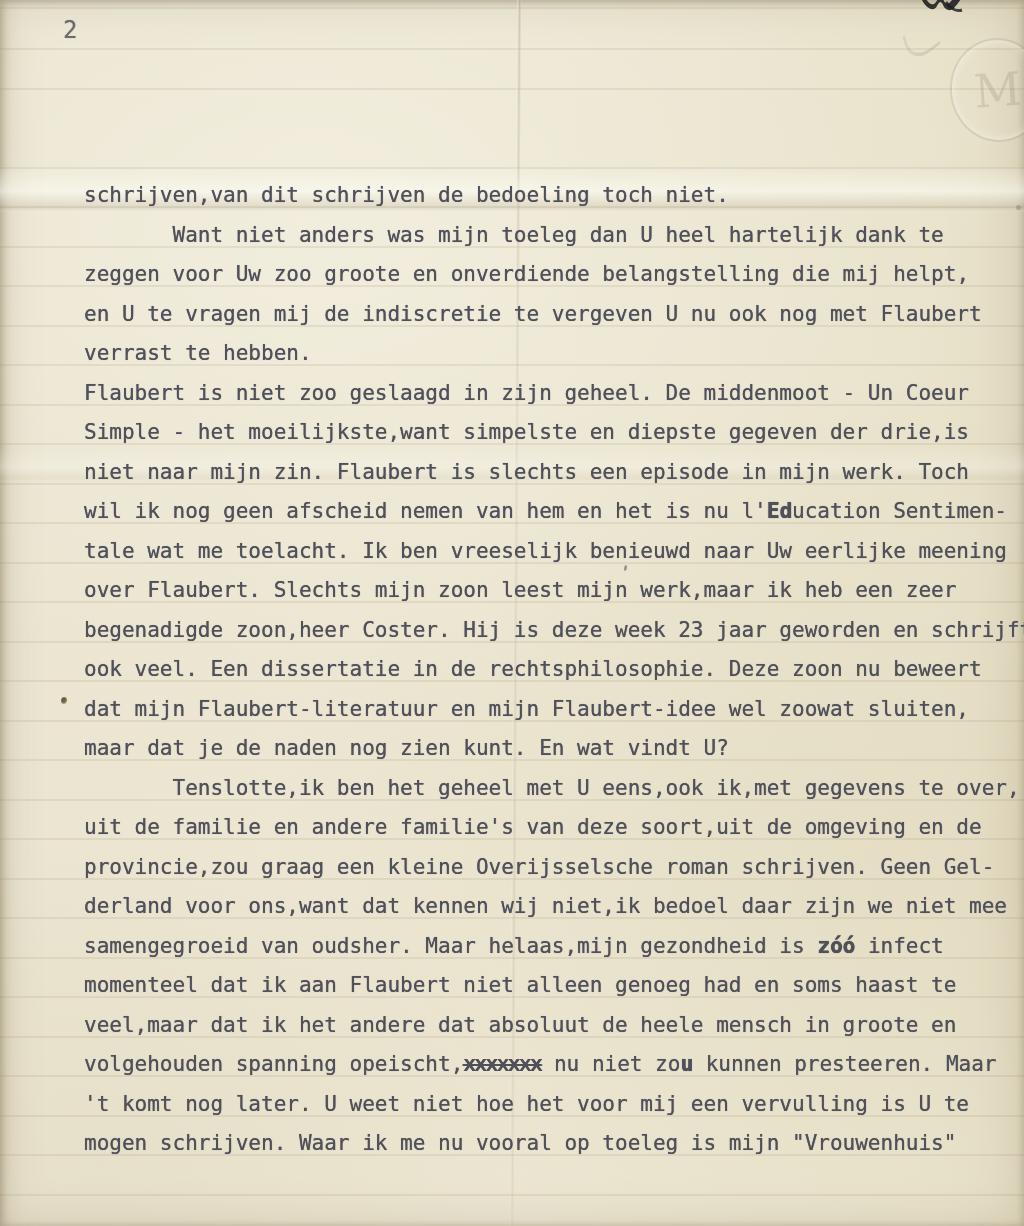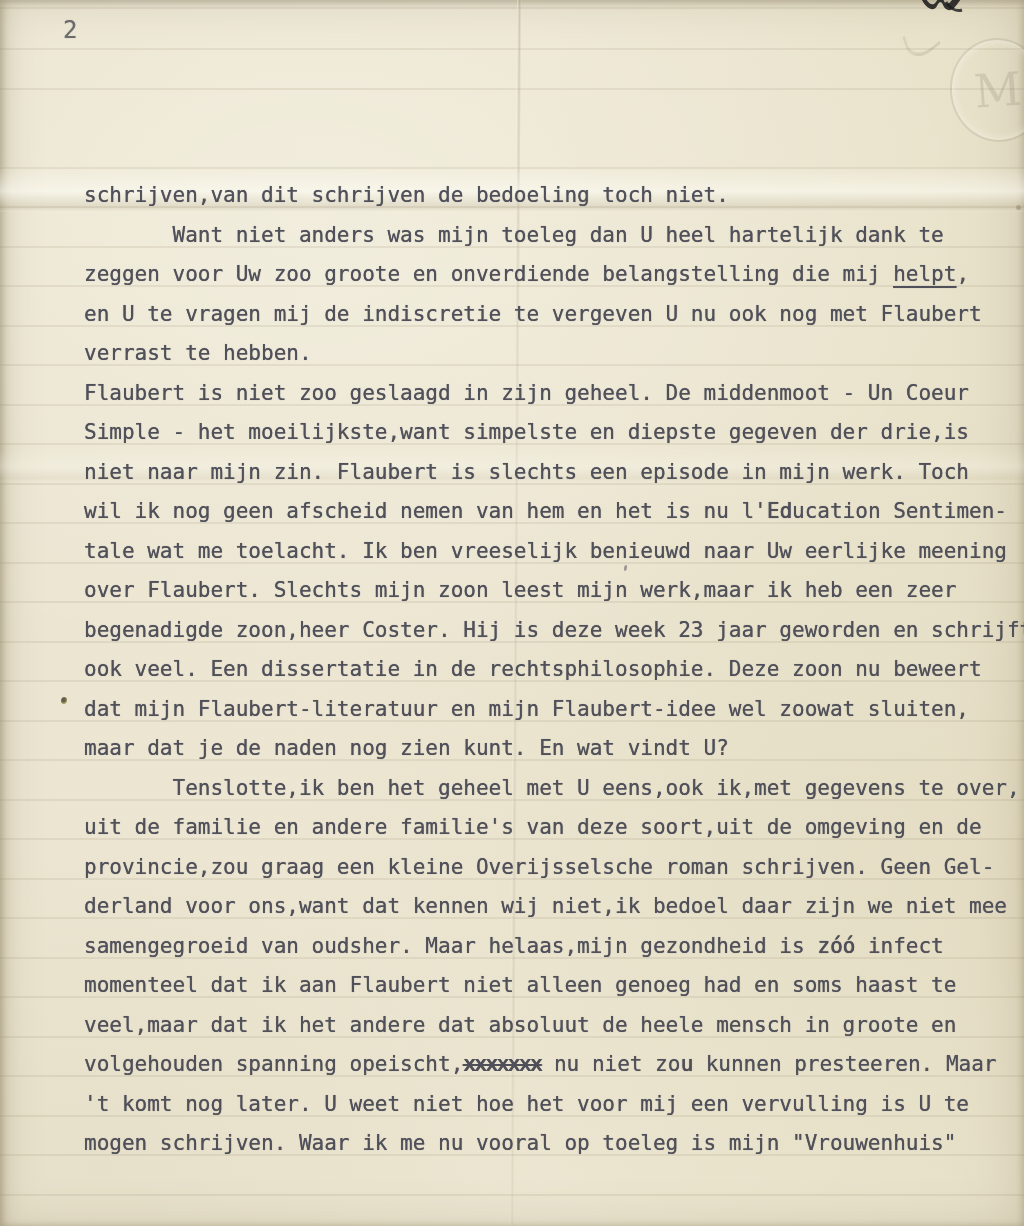--- a/index.html
+++ b/index.html
@@ -53,24 +53,24 @@
   }
   
   .body-text{
     position:absolute;left:84px;top:176px;width:1200px;
     font-size:21px;line-height:39.5px;
     color:#50505a;white-space:pre;
     text-shadow:0 0 0.7px rgba(70,70,82,0.75), 0.3px 0.3px 0 rgba(70,70,82,0.18);
   }
   .line{height:39.5px;}
   .mk[data-style="underline"]{
-    text-decoration:underline;text-underline-offset:5px;text-decoration-thickness:1.5px;
+    text-underline-offset:5px;text-decoration-thickness:1.5px;
   }
   .mk[data-style="bold"]{
-    font-weight:normal;text-shadow:0.5px 0 0 currentColor, 0 0 1px rgba(60,60,70,0.8);
+    font-weight:bold;text-shadow:0.5px 0 0 currentColor, 0 0 1px rgba(60,60,70,0.8);
   }
   .mk[data-style="strike"]{
     font-weight:normal;text-decoration:line-through;text-decoration-thickness:2px;
     text-shadow:0.6px 0 0 currentColor, -0.6px 0 0 currentColor;
     letter-spacing:-1.5px;
   }
   
   .ink-mark{position:absolute;left:916px;top:-12px;width:52px;height:36px;}
   
   .watermark{

